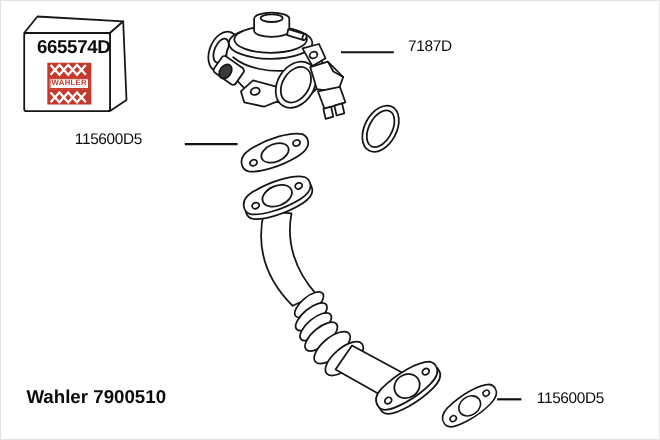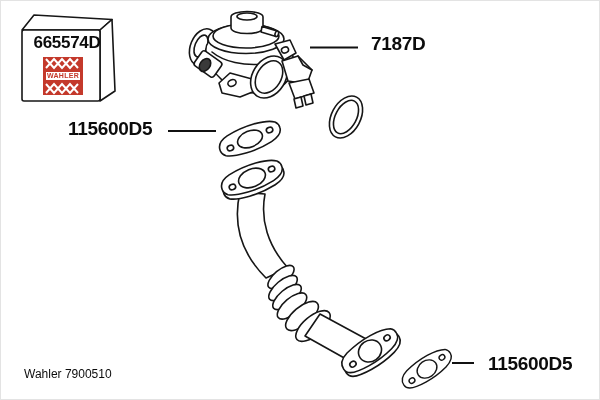--- a/index.html
+++ b/index.html
@@ -7,30 +7,30 @@
     position:relative;width:600px;height:400px;background:#ffffff;overflow:hidden;
     font-family:"Liberation Sans", sans-serif;
     box-shadow:inset 0 0 0 1px #e3e3e3;
   }
   .art{position:absolute;left:0;top:0;}
   .ln{fill:#ffffff;stroke:#161616;stroke-width:1.6;stroke-linejoin:round;stroke-linecap:round;}
   .lnn{fill:none;stroke:#161616;stroke-width:1.6;stroke-linejoin:round;stroke-linecap:round;}
   .dark{fill:#3a3a3a;stroke:#161616;stroke-width:1.6;}
   .lead{stroke:#111;stroke-width:2;}
   .lbl{
-    position:absolute;color:#0c0c0c;font-weight:bold;font-size:19px;
+    position:absolute;color:#0c0c0c;font-weight:normal;font-size:14px;
     letter-spacing:-0.3px;line-height:1;white-space:nowrap;
   }
   .boxnum{
     position:absolute;left:22px;top:34px;width:90px;text-align:center;
     color:#0c0c0c;font-weight:bold;font-size:17px;letter-spacing:-0.3px;line-height:1;
   }
   .footer{
-    position:absolute;left:24px;top:368px;color:#0c0c0c;font-size:12px;
-    font-weight:normal;line-height:1;white-space:nowrap;
+    position:absolute;left:24px;top:352px;color:#0c0c0c;font-size:17px;
+    font-weight:bold;line-height:1;white-space:nowrap;
   }
   .logo{
     position:absolute;left:43px;top:57px;width:40px;height:38px;background:#c4392b;
   }
   .logo svg{position:absolute;left:0;}
   .logo .band{
     position:absolute;left:2px;right:2px;top:13.5px;height:10.5px;background:#ffffff;
     border:1px solid #c4392b;box-sizing:border-box;
     display:flex;align-items:center;justify-content:center;
     color:#c4392b;font-weight:bold;font-size:7px;letter-spacing:0.3px;line-height:1;

